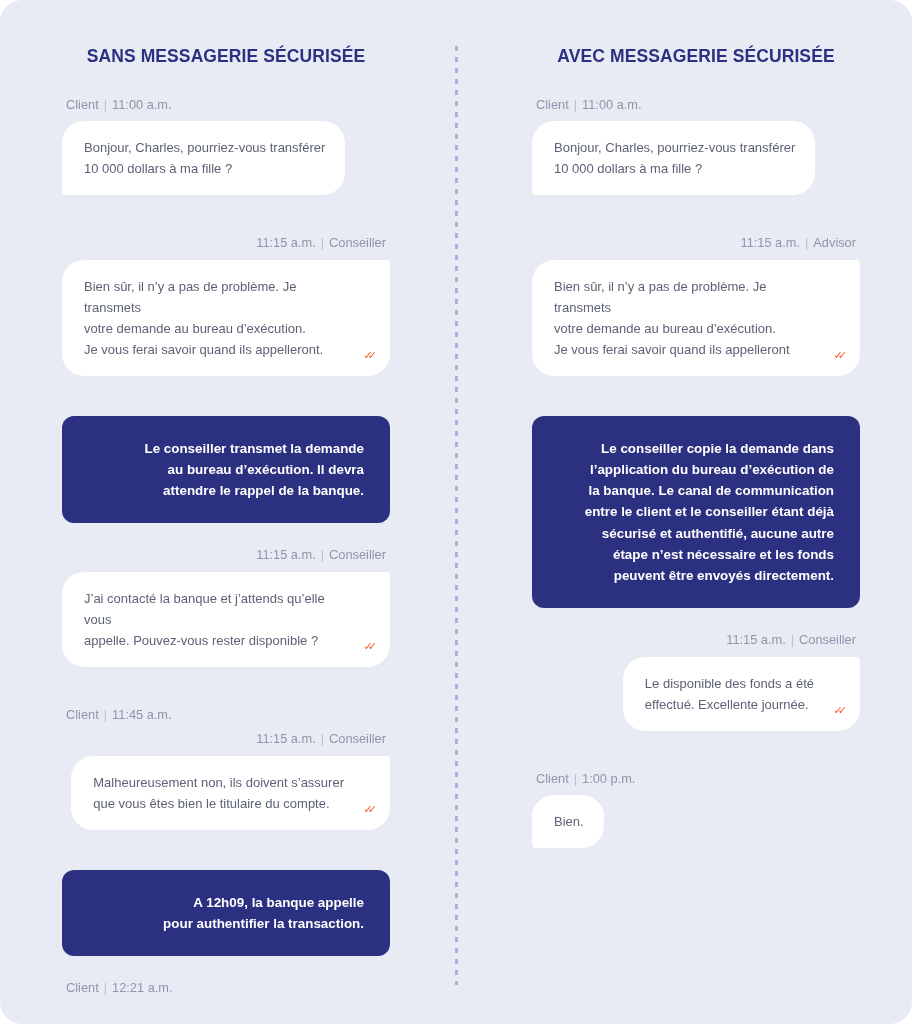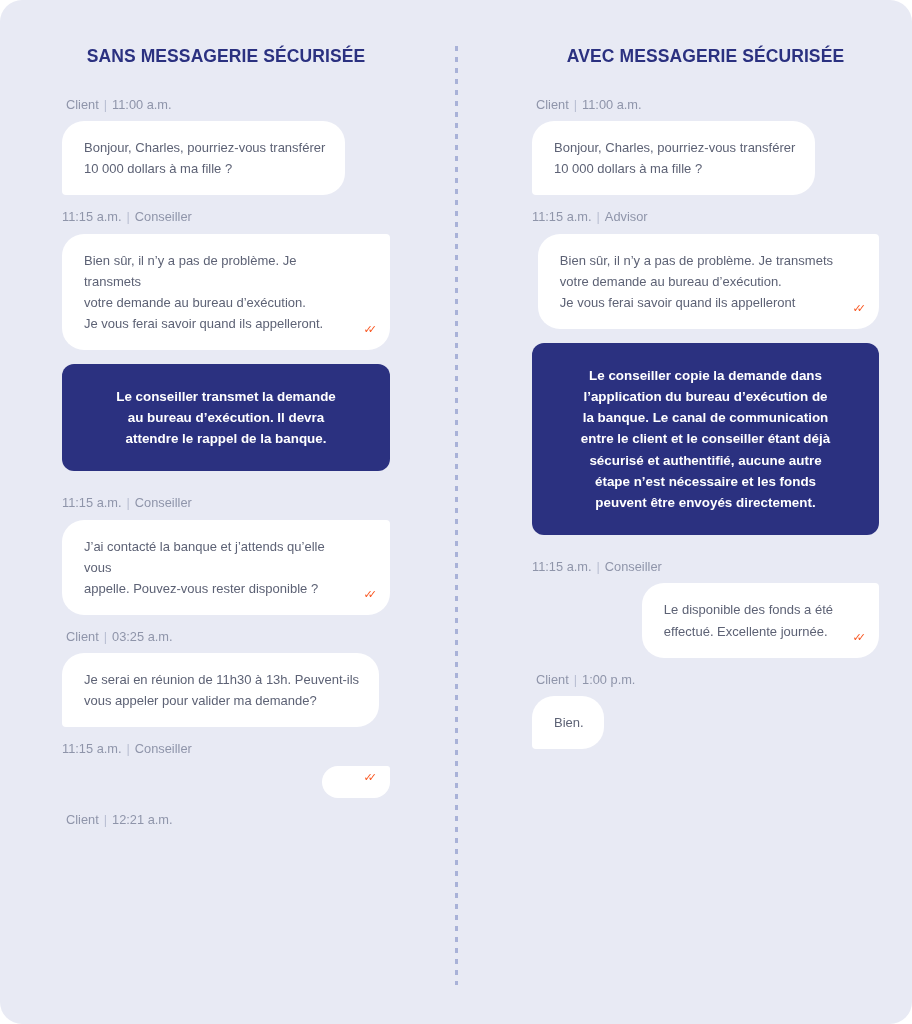--- a/index.html
+++ b/index.html
@@ -29,21 +29,21 @@
     box-sizing: border-box;
   }
 
   .column {
     width: 456px;
     box-sizing: border-box;
     padding: 0 62px;
     position: relative;
   }
   .column.left  { padding-left: 62px;  padding-right: 66px; }
-  .column.right { padding-left: 76px;  padding-right: 33px; }
+  .column.right { padding-left: 76px;  padding-right: 52px; }
 
   
   .divider {
     position: absolute;
     left: 455px;
     top: 46px;
     bottom: 39px;
     width: 3px;
     background-image: linear-gradient(to bottom,
         #a9b2d8 0px, #a9b2d8 5px, rgba(0,0,0,0) 5px, rgba(0,0,0,0) 11px);
@@ -67,39 +67,40 @@
   }
 
   .meta {
     font-size: 12.8px;
     color: #8f95aa;
     line-height: 1.2;
     margin: 8px 0 9px 4px;
     white-space: nowrap;
   }
   .meta.right {
+    text-align: right;
     margin-left: 0;
     margin-right: 4px;
   }
   .meta .sep {
     display: inline-block;
     margin: 0 5px;
     color: #b9bfd2;
     font-weight: 300;
   }
 
   
   .bubble {
     position: relative;
     box-sizing: border-box;
     font-size: 13px;
     line-height: 1.62;
     color: #5d6275;
     padding: 16px 20px 16px 22px;
-    margin-bottom: 14px;
+    margin-bottom: 40px;
     white-space: pre-line;
   }
 
   .bubble.client {
     background: #ffffff;
     border-radius: 22px 22px 22px 4px;
     margin-right: auto;
     width: fit-content;
     max-width: 100%;
   }
@@ -120,21 +121,21 @@
     color: #f9551f;
     font-size: 11px;
     letter-spacing: -5px;
     line-height: 1;
   }
 
   .note {
     background: #2b3180;
     color: #ffffff;
     border-radius: 12px;
-    text-align: center;
+    text-align: right;
     font-size: 13.4px;
     font-weight: bold;
     line-height: 1.58;
     padding: 22px 26px;
     margin-bottom: 24px;
     white-space: pre-line;
     box-sizing: border-box;
   }
 </style>
 </head>
@@ -153,25 +154,26 @@
           <div class="meta right"><span>11:15 a.m.</span><span class="sep">|</span><span>Conseiller</span></div>
           <div class="bubble advisor"><span>Bien sûr, il n’y a pas de problème. Je transmets
 votre demande au bureau d’exécution.
 Je vous ferai savoir quand ils appelleront.</span><span class="ticks">✓✓</span></div>
           <div class="note">Le conseiller transmet la demande
 au bureau d’exécution. Il devra
 attendre le rappel de la banque.</div>
           <div class="meta right"><span>11:15 a.m.</span><span class="sep">|</span><span>Conseiller</span></div>
           <div class="bubble advisor"><span>J’ai contacté la banque et j’attends qu’elle vous
 appelle. Pouvez-vous rester disponible ?</span><span class="ticks">✓✓</span></div>
-          <div class="meta"><span>Client</span><span class="sep">|</span><span>03:25 a.m.</span></div>
-          <div class="bubble client"><span>Je serai en réunion de 11h30 à 13h. Peuvent-ils
-vous appeler pour valider ma demande?</span></div>
-          <div class="meta right"><span>11:15 a.m.</span><span class="sep">|</span><span>Conseiller</span></div>
-          <div class="bubble advisor"><span class="ticks">✓✓</span></div>
+          <div class="meta"><span>Client</span><span class="sep">|</span><span>11:45 a.m.</span></div>
+          <div class="meta right"><span>11:15 a.m.</span><span class="sep">|</span><span>Conseiller</span></div>
+          <div class="bubble advisor"><span>Malheureusement non, ils doivent s’assurer
+que vous êtes bien le titulaire du compte.</span><span class="ticks">✓✓</span></div>
+          <div class="note">A 12h09, la banque appelle
+pour authentifier la transaction.</div>
           <div class="meta"><span>Client</span><span class="sep">|</span><span>12:21 a.m.</span></div>
         </div>
     </div>
 
     <div class="column right">
       <h2 class="col-title">AVEC MESSAGERIE SÉCURISÉE</h2>
       <div class="thread">
           <div class="meta"><span>Client</span><span class="sep">|</span><span>11:00 a.m.</span></div>
           <div class="bubble client"><span>Bonjour, Charles, pourriez-vous transférer
 10 000 dollars à ma fille ?</span></div>

